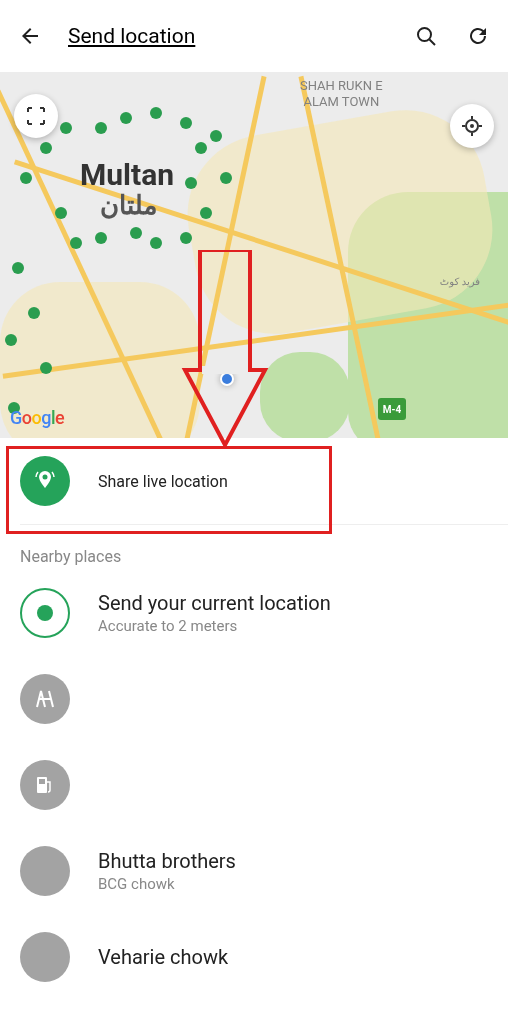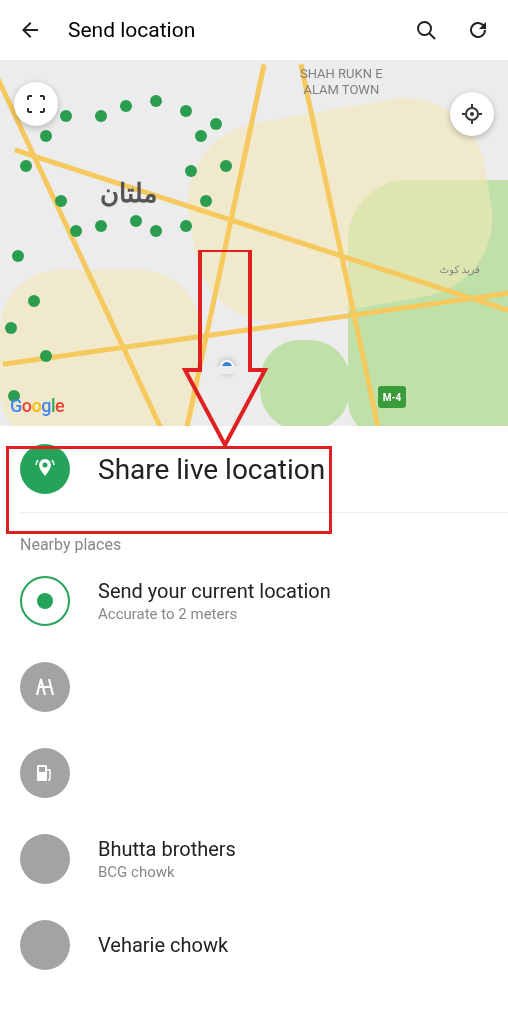--- a/index.html
+++ b/index.html
@@ -1,18 +1,18 @@
 <!DOCTYPE html>
 <html><head>
 <meta charset="utf-8">
 <style>
 * { margin: 0; padding: 0; box-sizing: border-box; font-family: -apple-system, Roboto, sans-serif; }
 body { width: 508px; height: 1024px; background: #fff; overflow: hidden; }
 
-.header { display: flex; align-items: center; padding: 12px 16px; height: 60px; }
+.header { display: flex; align-items: center; padding: 12px 16px; height: 72px; text-decoration: underline; }
 .header .title { flex: 1; font-size: 21px; font-weight: 400; margin-left: 24px; }
 .header .icon-btn { width: 28px; height: 28px; display: flex; align-items: center; justify-content: center; cursor: pointer; }
 .header .spacer { width: 24px; }
 
 .map { position: relative; height: 366px; background: #e8e8e8; overflow: hidden; }
 .map-bg { position: absolute; inset: 0; }
 .map-green { position: absolute; background: #bfe0a8; }
 .map-yellow { position: absolute; background: #f5e8b8; }
 .map-road { position: absolute; background: #f5c95d; }
 .map-city { position: absolute; font-weight: 700; color: #333; }
@@ -26,21 +26,21 @@
 
 .annot-arrow { position: absolute; left: 180px; top: 250px; z-index: 50; pointer-events: none; }
 .annot-box { position: absolute; left: 6px; top: 446px; width: 326px; height: 88px; border: 3px solid #e02020; z-index: 50; pointer-events: none; }
 
 .row { display: flex; align-items: center; padding: 18px 20px; cursor: pointer; }
 .row .icon-circle { width: 50px; height: 50px; border-radius: 50%; display: flex; align-items: center; justify-content: center; flex-shrink: 0; }
 .row .text { margin-left: 28px; }
 .row .title { font-size: 20px; color: #222; }
 .row .sub { font-size: 15px; color: #888; margin-top: 2px; }
 .share-row .icon-circle { background: #25a35a; }
-.share-row .title { font-size: 28px; }
+.share-row .title { font-size: 16px; }
 .section-label { font-size: 16px; color: #888; padding: 22px 20px 4px; }
 .current-icon { border: 2px solid #25a35a; }
 .current-icon-inner { width: 16px; height: 16px; background: #25a35a; border-radius: 50%; }
 .place-icon { background: #a3a3a3; }
 .divider { height: 1px; background: #eee; margin-left: 20px; }
 </style>
 </head>
 <body>
 
 <div class="header">
@@ -69,20 +69,21 @@
   <div class="map-green" style="right:0;top:120px;width:160px;height:260px;border-radius:60px 0 0 40px"></div>
   <div class="map-green" style="left:260px;top:280px;width:90px;height:90px;border-radius:40px"></div>
   <div class="map-yellow" style="left:190px;top:50px;width:300px;height:200px;border-radius:80px;transform:rotate(-10deg);opacity:.6"></div>
   <div class="map-yellow" style="left:0;top:210px;width:200px;height:180px;border-radius:60px;opacity:.6"></div>
   <div class="map-road" style="left:80px;top:0;width:5px;height:400px;transform:rotate(-25deg)"></div>
   <div class="map-road" style="left:0;top:180px;width:600px;height:5px;transform:rotate(18deg)"></div>
   <div class="map-road" style="left:0;top:260px;width:600px;height:5px;transform:rotate(-8deg)"></div>
   <div class="map-road" style="left:220px;top:0;width:5px;height:400px;transform:rotate(12deg)"></div>
   <div class="map-road" style="left:340px;top:0;width:5px;height:400px;transform:rotate(-12deg)"></div>
 
+  <div class="map-city" style="left:80px;top:85px;font-size:30px">Multan</div>
   <div class="map-city" style="left:100px;top:118px;font-size:26px;font-weight:700;color:#555">ملتان</div>
 
   <div class="map-label" style="left:300px;top:6px">
     <div>SHAH RUKN E</div>
     <div>ALAM TOWN</div>
   </div>
   <div class="map-label" style="right:28px;top:204px;font-size:10px">فرید کوٹ</div>
 
   <div class="map-dot" style="left:20px;top:100px"></div>
   <div class="map-dot" style="left:40px;top:70px"></div>

